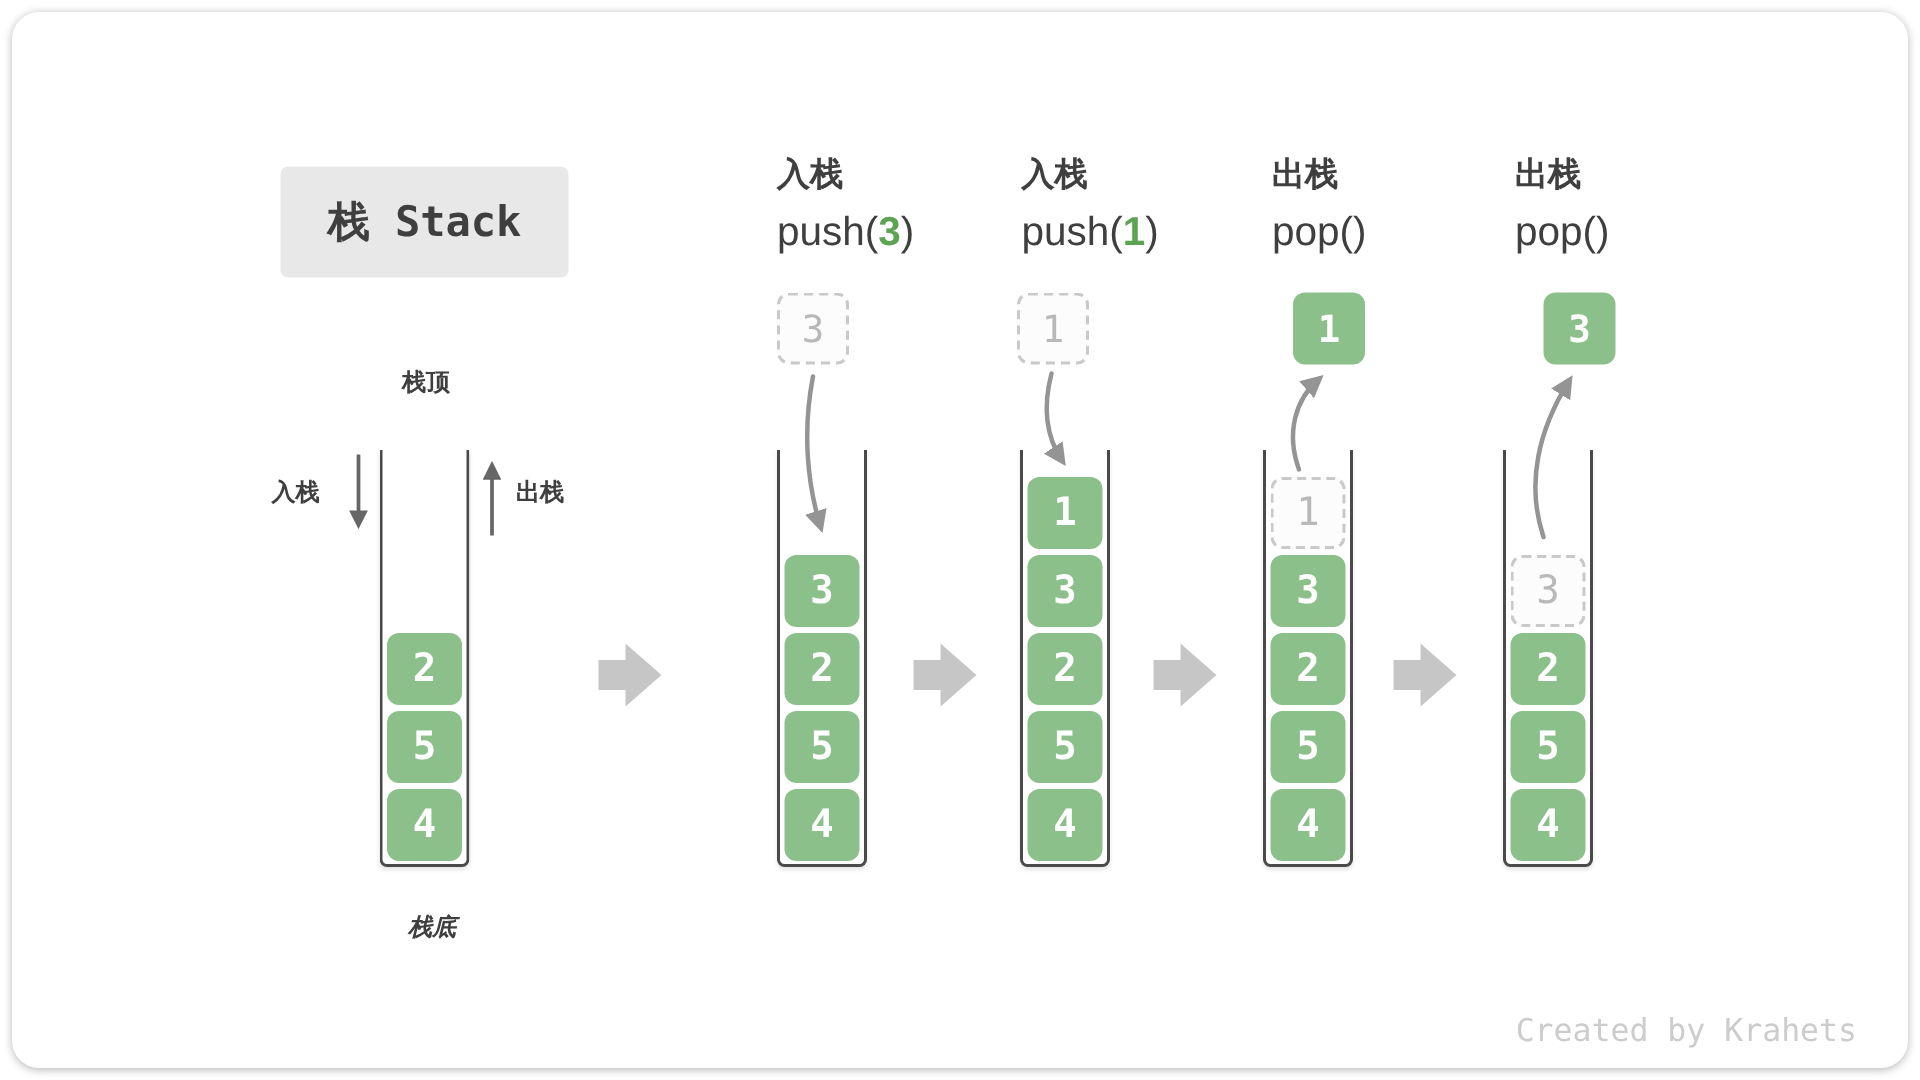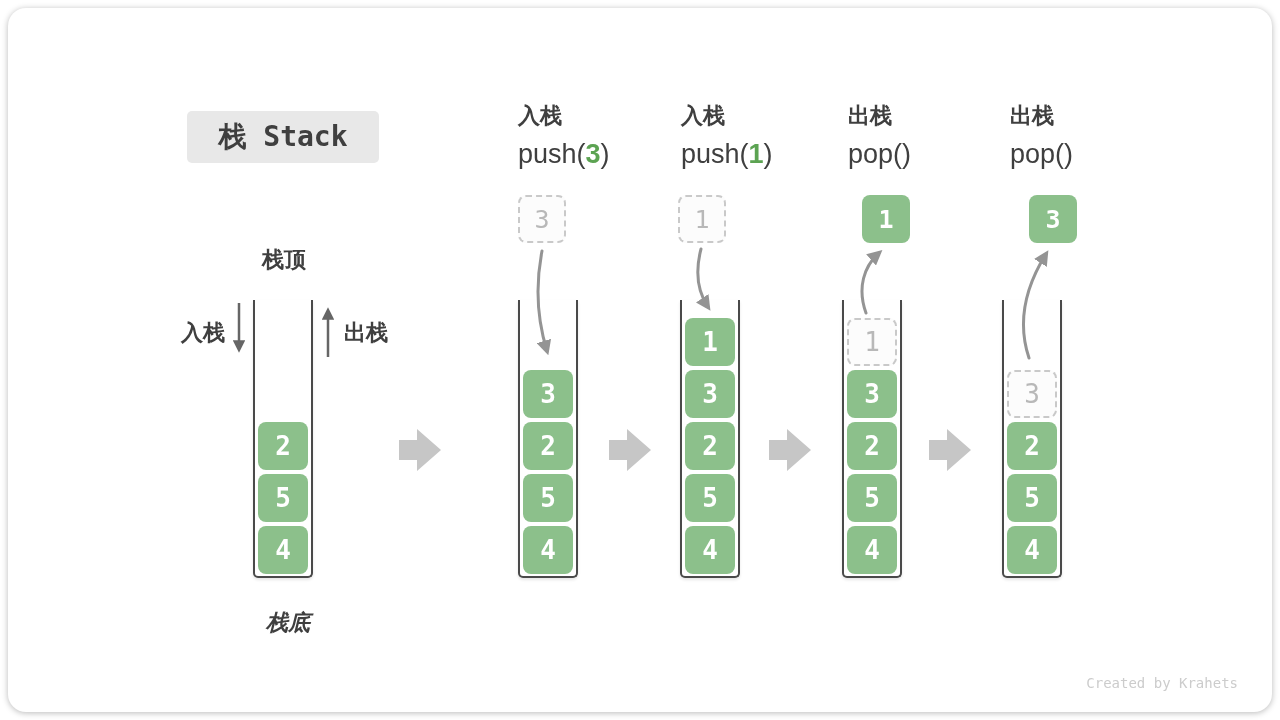--- a/index.html
+++ b/index.html
@@ -14,25 +14,25 @@
     --title-bg:#e8e8e8;
     --watermark-gray:#cccccc;
   }
   *{margin:0;padding:0;box-sizing:border-box;}
   html,body{width:1280px;height:720px;overflow:hidden;background:#ffffff;}
   body{position:relative;font-family:"DejaVu Sans",sans-serif;}
   .card{position:absolute;inset:8px;background:#fff;border-radius:18px;
         box-shadow:0 1px 6px rgba(0,0,0,.28);}
   .stage{position:absolute;inset:0;}
 
-  .title-box{position:absolute;left:187px;top:111px;width:192px;height:52px;
+  .title-box{position:absolute;left:187px;top:111px;width:192px;height:74px;
     background:var(--title-bg);border-radius:5px;display:flex;align-items:center;justify-content:center;
     font-family:"DejaVu Sans Mono",monospace;font-size:28px;font-weight:bold;color:var(--text-dark);}
 
-  .cn-label{position:absolute;font-size:22px;font-weight:bold;color:var(--text-dark);white-space:nowrap;}
+  .cn-label{position:absolute;font-size:16px;font-weight:bold;color:var(--text-dark);white-space:nowrap;}
   .centered{transform:translateX(-50%);}
 
   .col-header{position:absolute;top:101px;white-space:nowrap;}
   .col-header .op-cn{font-size:22px;font-weight:bold;color:var(--text-dark);}
   .col-header .op-code{margin-top:8px;font-family:Liberation Sans, sans-serif;font-size:27px;color:var(--text-dark);}
   .col-header .code-arg{color:var(--code-arg-green);font-weight:bold;}
 
   .stack{position:absolute;top:300px;width:60px;height:278px;background:#fff;
     border:2px solid var(--wall);border-top:none;border-radius:0 0 5px 5px;
     box-shadow:0 2px 3px rgba(0,0,0,.10);}
@@ -45,21 +45,21 @@
 
   .float-box{position:absolute;top:195px;width:48px;height:48px;border-radius:8px;
     display:flex;align-items:center;justify-content:center;
     font-family:"DejaVu Sans Mono",monospace;font-size:25px;}
   .float-box.dashed{background:#fcfcfc;border:2px dashed var(--dashed-border);color:var(--dashed-text);}
   .float-box.solid{background:var(--block-green);color:#fff;font-weight:bold;}
 
   .overlay{position:absolute;left:0;top:0;width:1280px;height:720px;pointer-events:none;}
 
   .watermark{position:absolute;top:675px;right:42px;
-    font-family:"DejaVu Sans Mono",monospace;font-size:14px;color:var(--watermark-gray);text-align:center;}
+    font-family:"DejaVu Sans Mono",monospace;font-size:21px;color:var(--watermark-gray);text-align:center;}
 </style>
 </head>
 <body>
 
 <div class="card"></div>
 
 <div class="stage">
 
   <div class="title-box">
     <span>栈 Stack</span>

